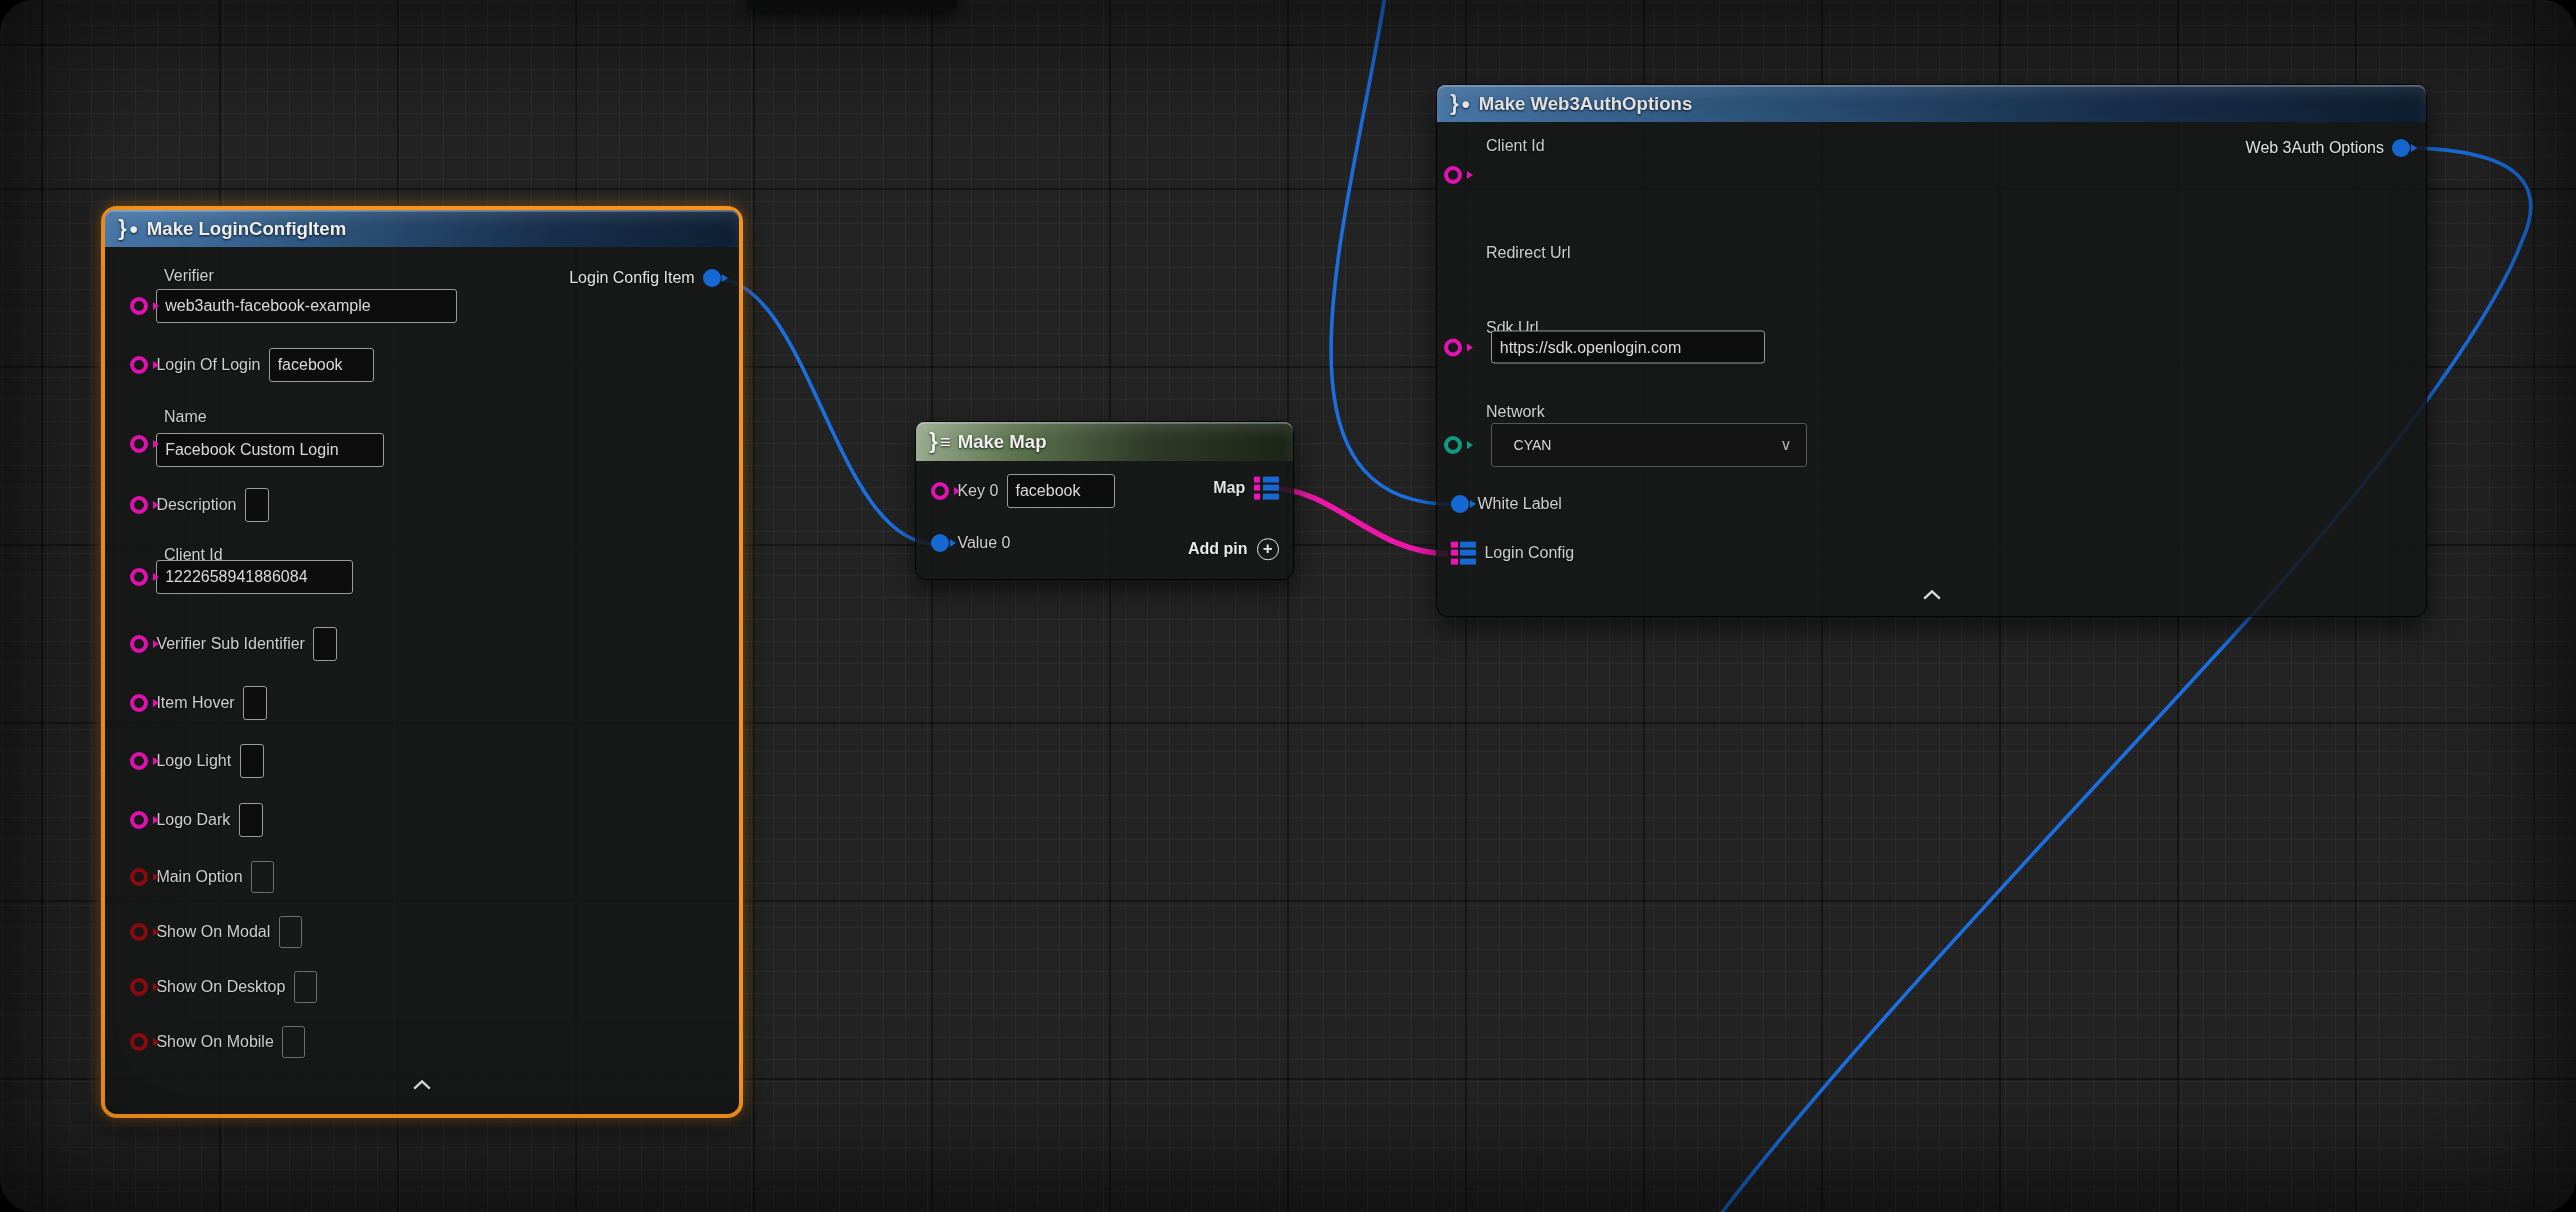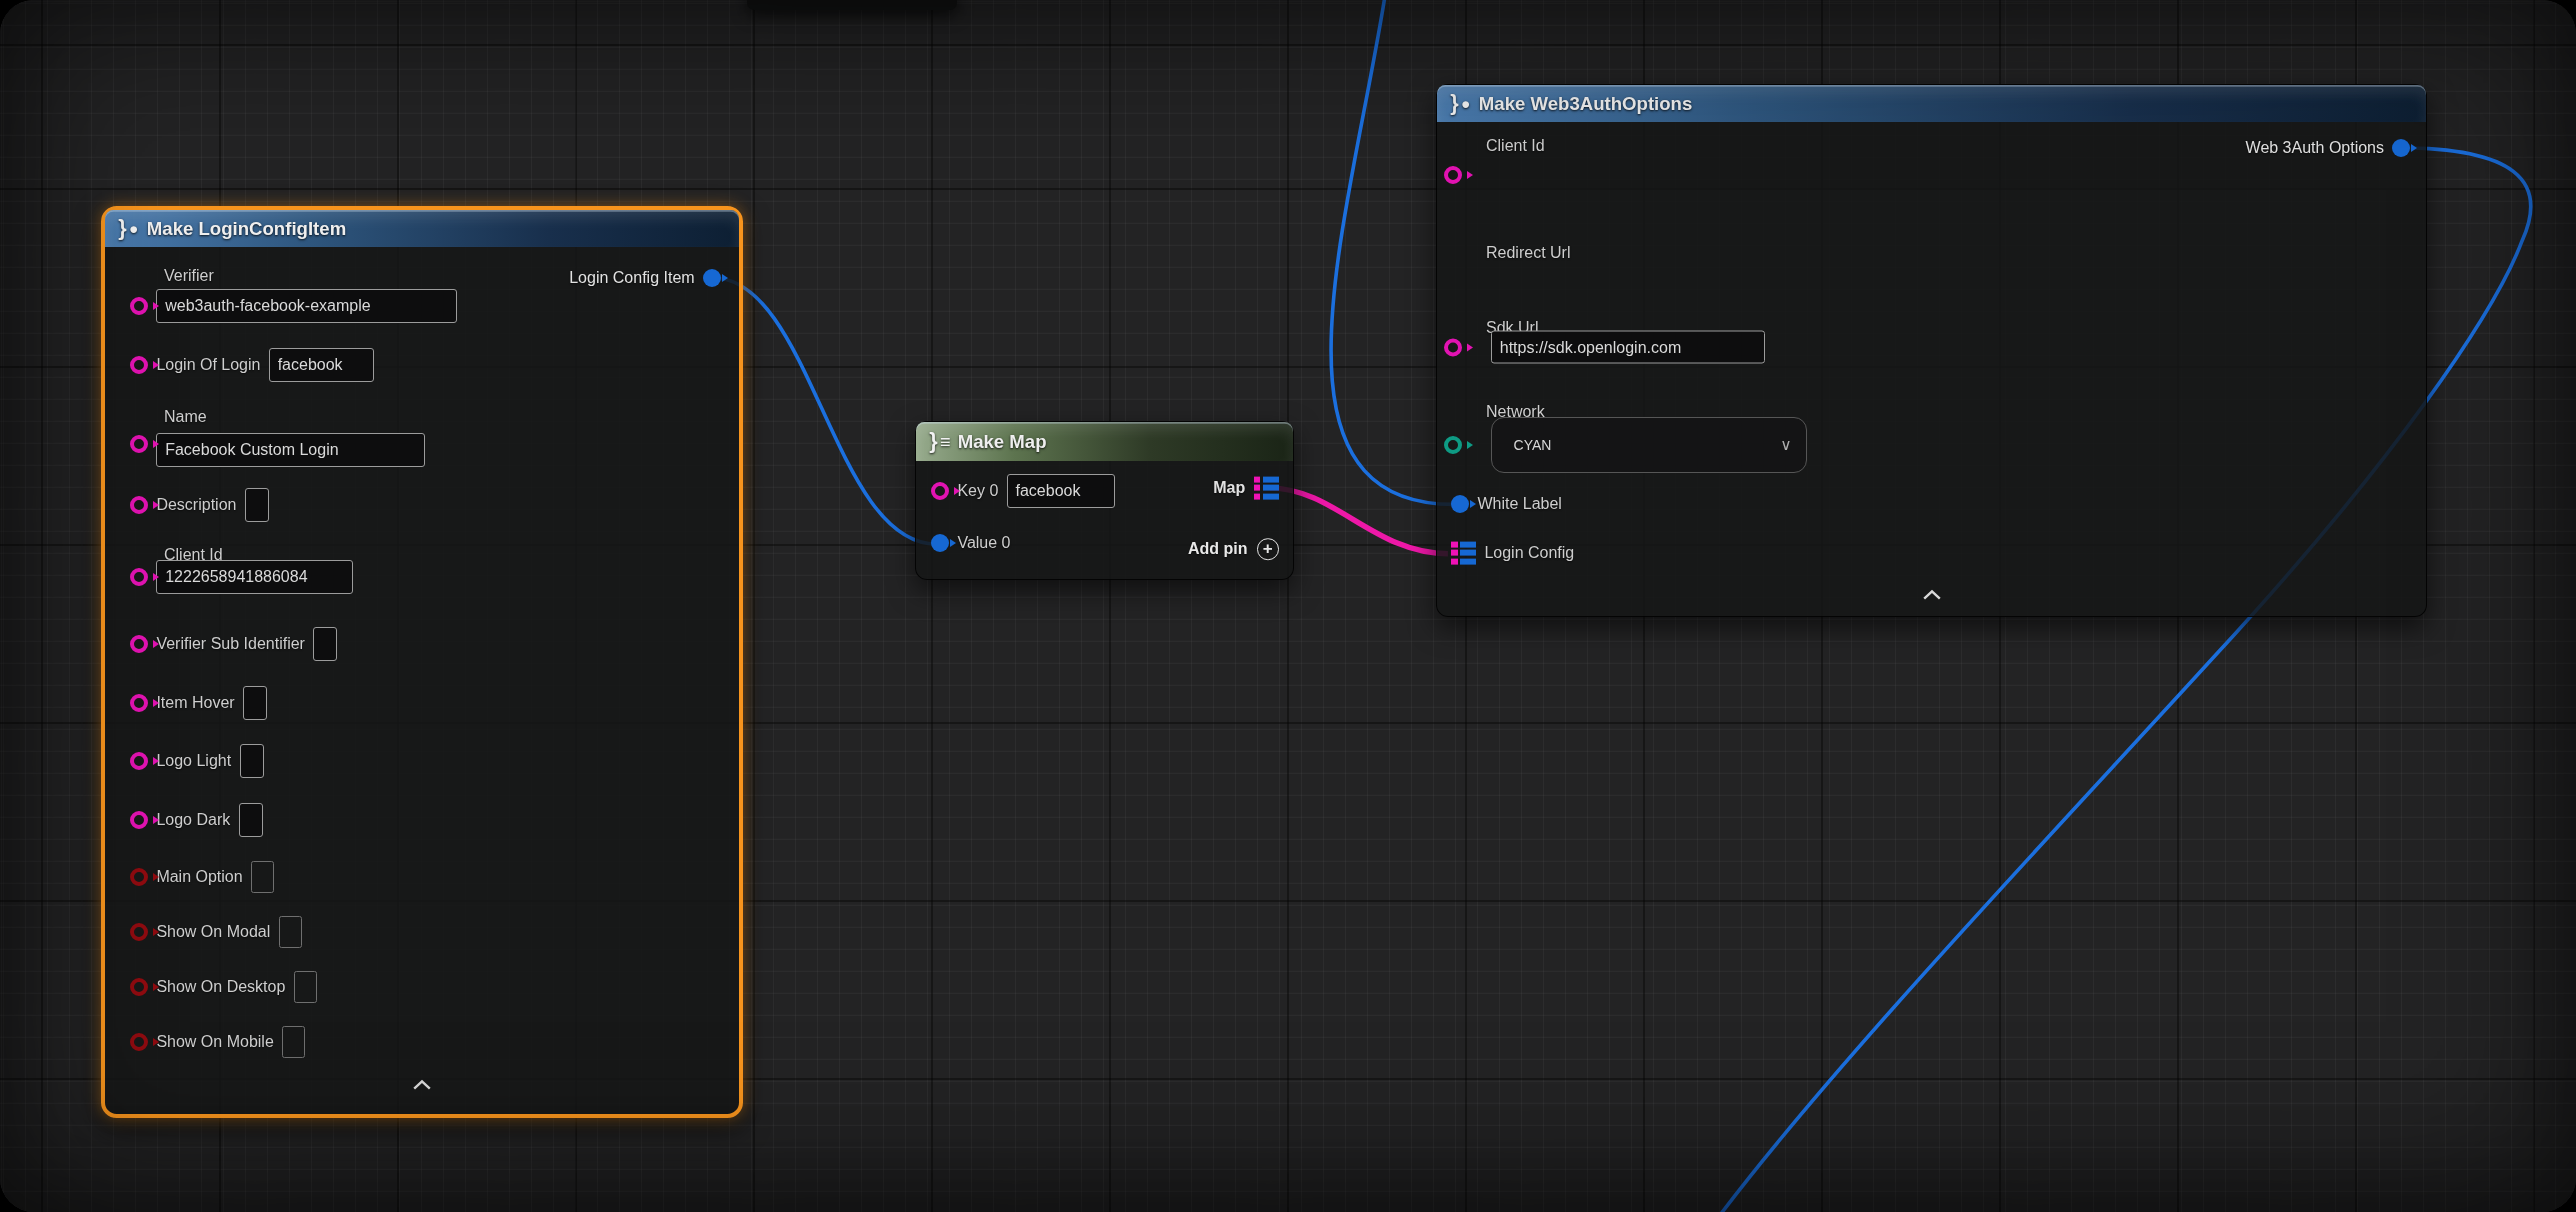--- a/index.html
+++ b/index.html
@@ -77,21 +77,21 @@
   .tbox.empty{width:24px;padding:0;}
   .cbox{width:23px;height:32px;background:#171818;border:1.2px solid #6F6F6F;border-radius:2.4px;flex:0 0 auto;}
 
   .bigbox{
     position:absolute;width:669px;height:52px;background:#0D0D0E;border:1.8px solid #ADADAD;border-radius:2.4px;
     font-size:16px;color:#D6D6D6;padding:3.6px 7.2px 0 7.2px;overflow:hidden;white-space:nowrap;
   }
   .hscroll{position:absolute;left:6px;bottom:5.4px;width:418px;height:10.2px;border-radius:5.4px;background:#6F6F70;}
 
   .dropdown{
-    width:316px;height:56px;background:#141415;border:1.2px solid #565656;border-radius:13px;
+    width:316px;height:44px;background:#141415;border:1.2px solid #565656;border-radius:3px;
     display:flex;align-items:center;justify-content:space-between;padding:0 14.4px 0 21.6px;
     font-size:14px;color:#D8D8D8;flex:0 0 auto;
   }
   .ddchev{color:#AFAFAF;font-size:15.6px;}
 
   .addwrap{display:flex;align-items:center;gap:9.6px;}
   .addcircle{
     width:21.6px;height:21.6px;border:1.8px solid #E6E6E6;border-radius:50%;
     display:flex;align-items:center;justify-content:center;
     font-size:17px;color:#E6E6E6;font-weight:bold;line-height:1;
@@ -140,21 +140,21 @@
 
     <div class="row" style="top:155px;left:25px;">
       <span class="pin ring str"></span>
       <span class="plabel">Login Of Login</span>
       <div class="tbox" style="width:105px;">facebook</div>
     </div>
 
     <div class="flabel" style="top:207px;left:59px;">Name</div>
     <div class="row" style="top:234px;left:25px;">
       <span class="pin ring str"></span>
-      <div class="tbox" style="width:269px;margin-top:12px;">Facebook Custom Login</div>
+      <div class="tbox" style="width:228px;margin-top:12px;">Facebook Custom Login</div>
     </div>
 
     <div class="row" style="top:295px;left:25px;">
       <span class="pin ring str"></span>
       <span class="plabel">Description</span>
       <div class="tbox empty"></div>
     </div>
 
     <div class="flabel" style="top:345px;left:59px;">Client Id</div>
     <div class="row" style="top:367px;left:25px;">

